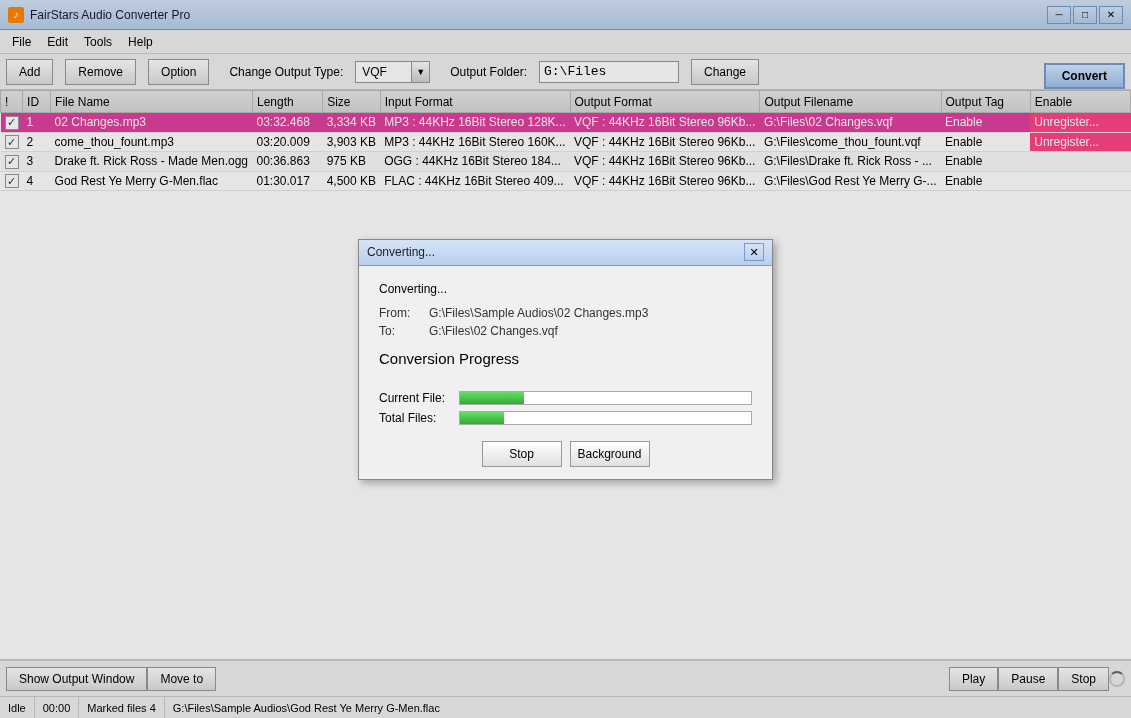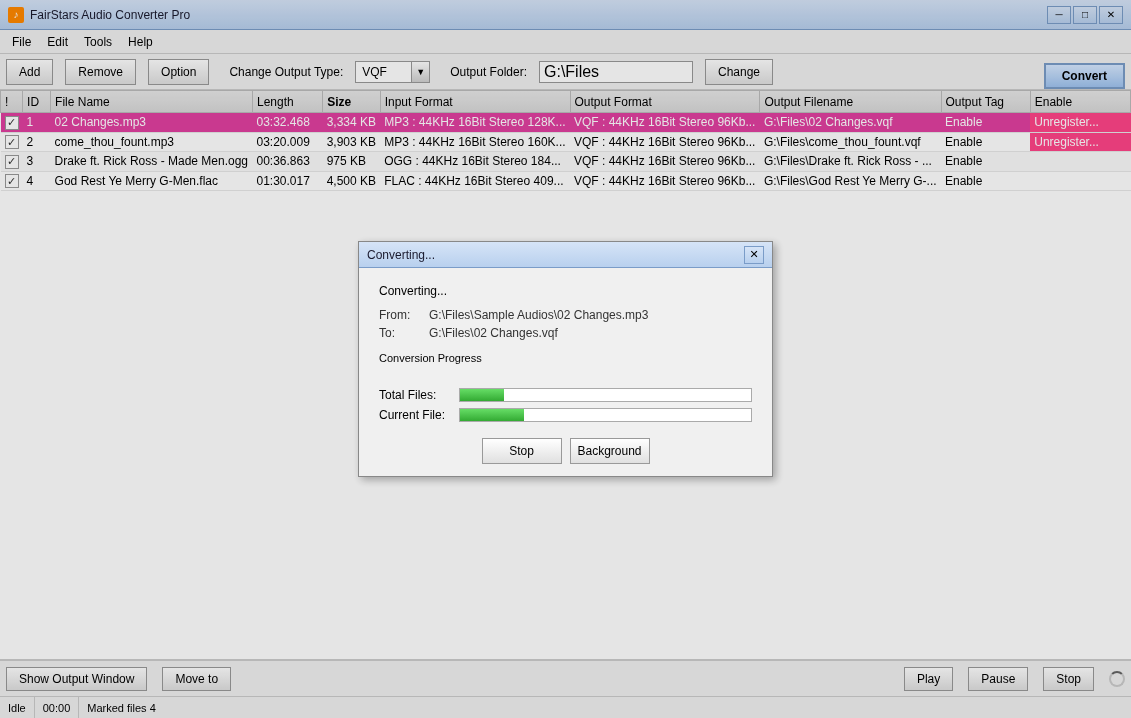--- a/index.html
+++ b/index.html
@@ -108,22 +108,23 @@
       align-items: center;
       justify-content: center;
       cursor: pointer;
       font-size: 9px;
     }
     #output-folder-input {
       height: 22px;
       border: 1px solid #999;
       background: white;
       padding: 0 4px;
-      font-size: 16px;
-      width: 154px;
+      font-size: 13px;
+      width: 140px;
+      font-family: Liberation Mono, monospace;
     }
     .convert-btn {
       height: 26px;
       padding: 0 16px;
       border: 2px solid #7a9cc8;
       background: linear-gradient(to bottom, #d6e8ff, #a0c4f0);
       cursor: pointer;
       font-size: 12px;
       font-weight: bold;
       margin-top: 8px;
@@ -181,21 +182,21 @@
       color: #333;
     }
     
     #bottom-bar {
       height: 36px;
       background: #f0f0f0;
       border-top: 1px solid #ccc;
       display: flex;
       align-items: center;
       padding: 4px 6px;
-      gap: 15px;
+      gap: 0;
     }
     .bottom-btn {
       height: 24px;
       padding: 0 12px;
       border: 1px solid #999;
       background: linear-gradient(to bottom, #ffffff, #e0e0e0);
       cursor: pointer;
       font-size: 12px;
     }
     #spacer { flex: 1; }
@@ -278,21 +279,21 @@
     }
     .dialog-label {
       width: 50px;
       color: #333;
     }
     .dialog-value {
       flex: 1;
       color: #333;
     }
     .dialog-section-title {
-      font-size: 11px;
+      font-size: 15px;
       margin: 12px 0 24px;
     }
     .progress-row {
       display: flex;
       align-items: center;
       margin-bottom: 6px;
       font-size: 12px;
     }
     .progress-label {
       width: 80px;
@@ -361,21 +362,21 @@
 </div>
 
 <div id="file-table-container">
   <table>
     <thead>
       <tr>
         <th style="width:22px;">!</th>
         <th style="width:28px;margin-top:38px;">ID</th>
         <th style="width:190px;">File Name</th>
         <th style="width:70px;">Length</th>
-        <th style="width:42px;font-weight:bold;">Size</th>
+        <th style="width:42px;">Size</th>
         <th style="width:165px;">Input Format</th>
         <th style="width:165px;">Output Format</th>
         <th style="width:165px;">Output Filename</th>
         <th style="width:89px;">Output Tag</th>
         <th style="width:100px;">Enable</th>
       </tr>
     </thead>
     <tbody id="file-table-body">
     <tr class="row-selected">
           <td class="checkbox-col"><div class="check-box checked"></div></td>
@@ -436,49 +437,50 @@
   <button class="bottom-btn">Play</button>
   <button class="bottom-btn">Pause</button>
   <button class="bottom-btn">Stop</button>
   <div id="spinner"></div>
 </div>
 
 <div id="status-bar">
   <span class="status-segment">Idle</span>
   <span class="status-segment">00:00</span>
   <span class="status-segment">Marked files 4</span>
+  <span class="status-segment">G:\Files\Sample Audios\God Rest Ye Merry G-Men.flac</span>
 </div>
 
 <div id="modal-overlay">
   <div id="convert-dialog">
     <div id="dialog-title-bar">
       <span id="dialog-title-text">Converting...</span>
       <button id="dialog-close">✕</button>
     </div>
     <div id="dialog-body">
       <div class="dialog-status">Converting...</div>
       <div class="dialog-row">
         <span class="dialog-label">From:</span>
         <span class="dialog-value">G:\Files\Sample Audios\02 Changes.mp3</span>
       </div>
       <div class="dialog-row">
         <span class="dialog-label">To:</span>
         <span class="dialog-value">G:\Files\02 Changes.vqf</span>
       </div>
       <div class="dialog-section-title">Conversion Progress</div>
       <div class="progress-row">
+        <span class="progress-label">Current File:</span>
+        <div class="progress-bar-container">
+          <div class="progress-bar-fill" id="current-file-fill" style="width:22%;"></div>
+        </div>
+      </div>
+      <div class="progress-row">
         <span class="progress-label">Total Files:</span>
         <div class="progress-bar-container">
           <div class="progress-bar-fill" id="total-files-fill" style="width:15%;"></div>
-        </div>
-      </div>
-      <div class="progress-row">
-        <span class="progress-label">Current File:</span>
-        <div class="progress-bar-container">
-          <div class="progress-bar-fill" id="current-file-fill" style="width:22%;"></div>
         </div>
       </div>
       <div class="dialog-buttons">
         <button class="dialog-btn">Stop</button>
         <button class="dialog-btn">Background</button>
       </div>
     </div>
   </div>
 </div>
 

